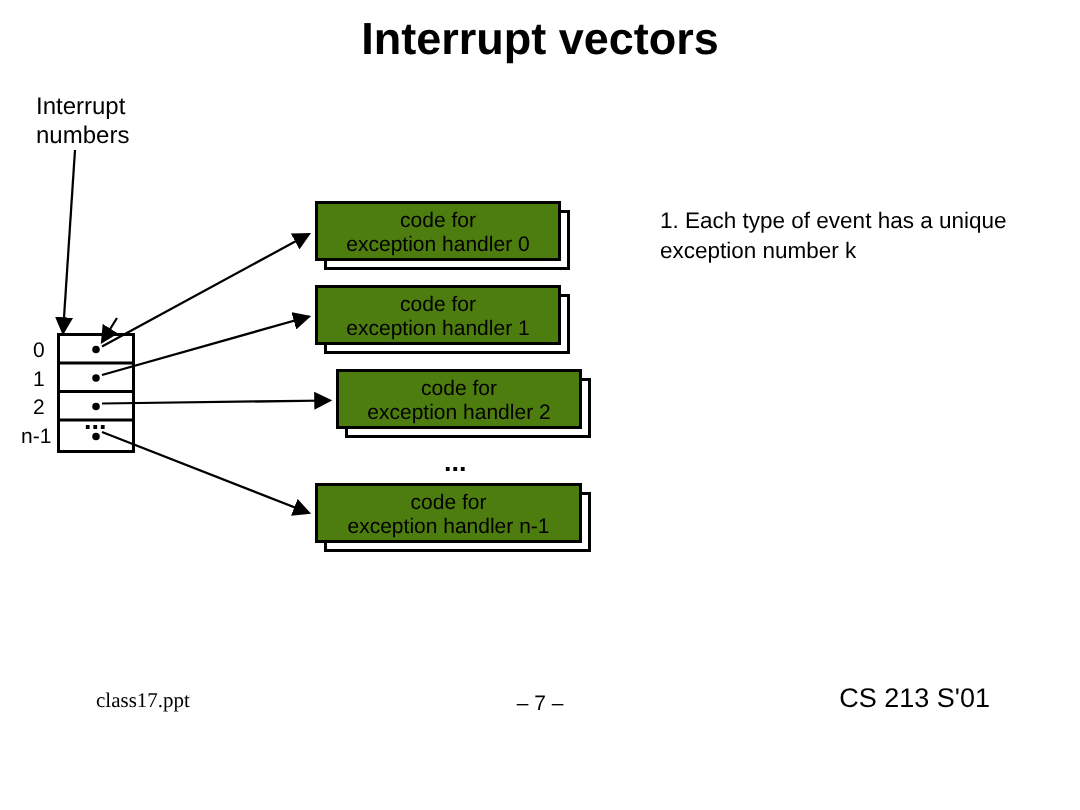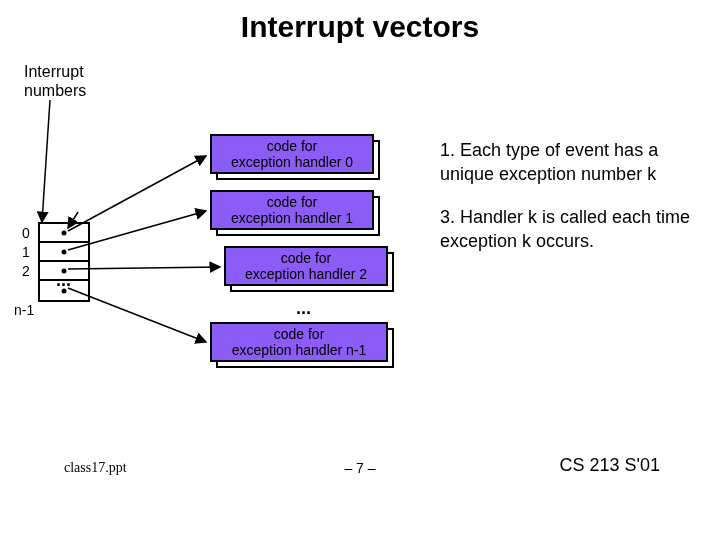--- a/index.html
+++ b/index.html
@@ -12,24 +12,24 @@
 
   .table { position: absolute; top: 222px; left: 38px; width: 52px; border: 2px solid #000; }
   .cell { height: 19px; border-bottom: 2px solid #000; position: relative; }
   .cell:last-child { border-bottom: none; }
   .dot { position: absolute; top: 50%; left: 50%; width: 5px; height: 5px; background: #000; border-radius: 50%; transform: translate(-50%, -50%); }
   .idx { position: absolute; left: -18px; font-size: 14px; line-height: 19px; }
   .ell { position: absolute; left: 56px; top: 270px; font-size: 18px; font-weight: bold; }
 
   .handler { position: absolute; width: 180px; height: 44px; }
   .h-shadow { position: absolute; top: 6px; left: 6px; width: 164px; height: 40px; border: 2px solid #000; background: #fff; }
-  .h-front { position: absolute; top: 0; left: 0; width: 164px; height: 40px; border: 2px solid #000; background: #8b5cf6; font-size: 14px; line-height: 1.15; display: flex; align-items: center; justify-content: center; text-align: center; }
+  .h-front { position: absolute; top: 0; left: 0; width: 164px; height: 40px; border: 2px solid #000; background: #4d7c0f; font-size: 14px; line-height: 1.15; display: flex; align-items: center; justify-content: center; text-align: center; }
   .h-ell { position: absolute; font-size: 18px; font-weight: bold; }
 
-  .notes { position: absolute; top: 138px; left: 440px; width: 260px; font-size: 18px; line-height: 1.35; }
+  .notes { position: absolute; top: 138px; left: 440px; width: 260px; font-size: 15px; line-height: 1.35; }
   .notes p { margin-bottom: 18px; }
 
   .footer-l { position: absolute; bottom: 16px; left: 64px; font-family: Liberation Serif, serif; font-size: 14px; }
   .footer-c { position: absolute; bottom: 16px; left: 0; right: 0; text-align: center; font-size: 14px; }
   .footer-r { position: absolute; bottom: 16px; right: 60px; font-size: 18px; }
 
   svg.wires { position: absolute; top: 0; left: 0; width: 720px; height: 540px; pointer-events: none; }
 </style>
 </head>
 <body>
@@ -51,21 +51,21 @@
     </div>
     <div class="cell">
       <span class="idx">1</span>
       <span class="dot"></span>
     </div>
     <div class="cell">
       <span class="idx">2</span>
       <span class="dot"></span>
     </div>
     <div class="cell">
-      <span class="idx" style="left:-26px;margin-top:20px;">n-1</span>
+      <span class="idx" style="left:-26px;">n-1</span>
       <span class="dot"></span>
     </div>
   </div>
   <div class="ell">...</div>
 
   <div class="handler" style="top:134px; left:210px;">
     <div class="h-shadow"></div>
     <div class="h-front">
         <span style="white-space:pre-line;">code for
 exception handler 0</span>
@@ -94,21 +94,20 @@
       </div>
     <div class="h-shadow" style="width:178px;"></div>
     <div class="h-front" style="width:178px;">
         <span style="white-space:pre-line;">code for
 exception handler n-1</span>
       </div>
   </div>
 
   <div class="notes">
     <p>1. Each type of event has a unique exception number k</p>
-    <p>3. Handler k is called each time exception k occurs.</p>
   </div>
 
   <svg class="wires">
     <defs>
       <marker id="ah" markerWidth="8" markerHeight="8" refX="7" refY="4" orient="auto">
         <path d="M0,0 L8,4 L0,8 z" fill="#000"></path>
       </marker>
     </defs>
 
     <line x1="50" y1="100" x2="42" y2="222" stroke="#000" stroke-width="1.5" marker-end="url(#ah)"></line>

